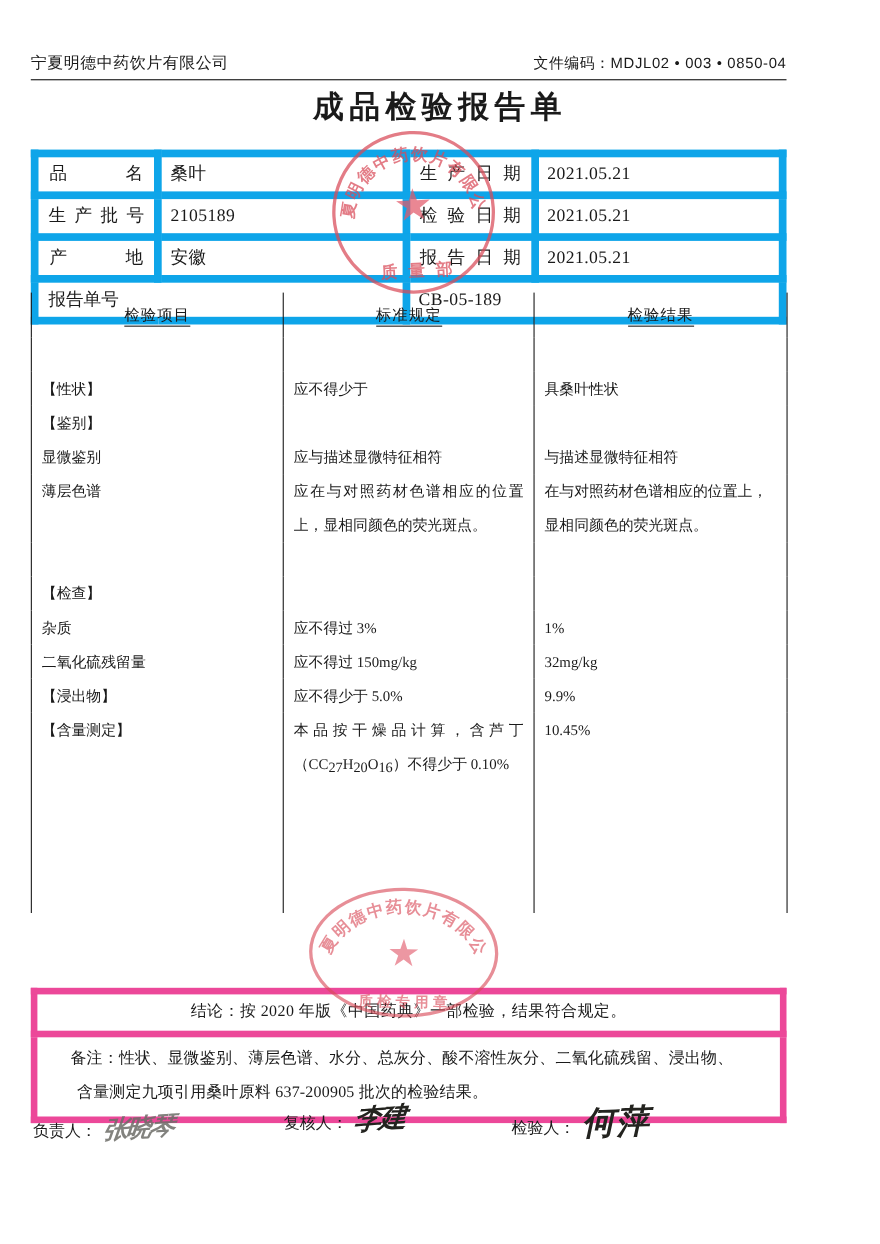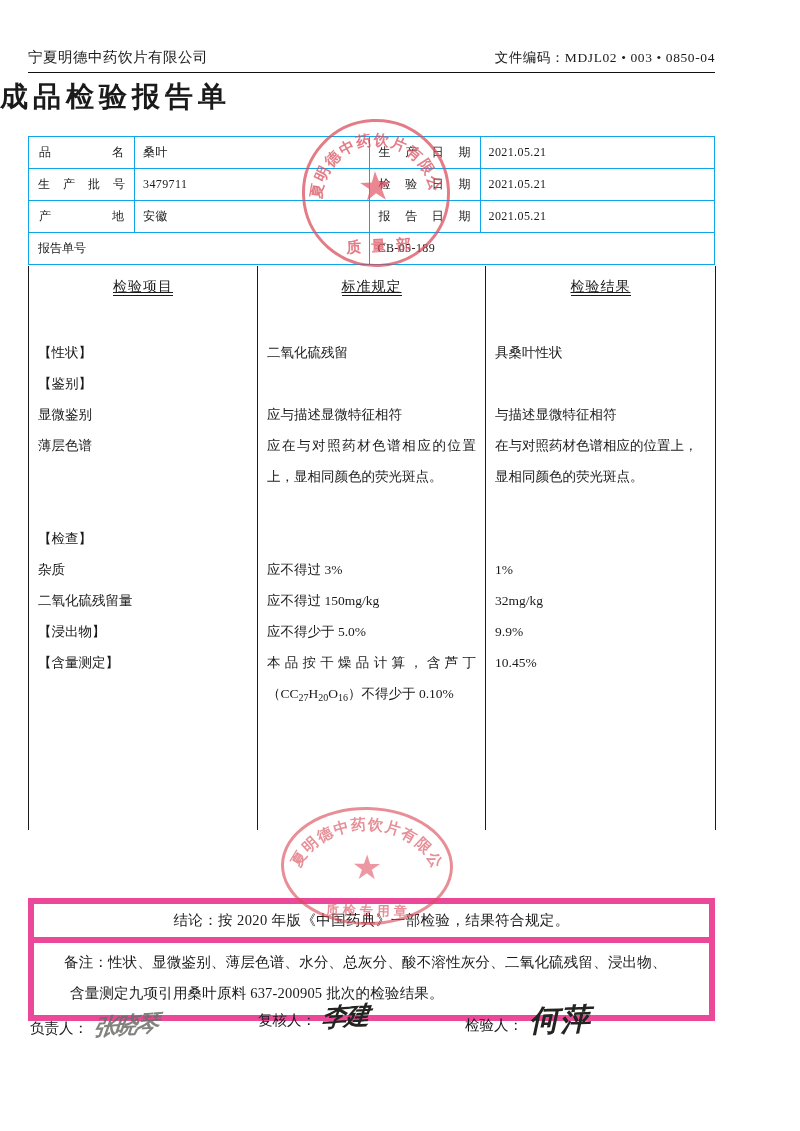--- a/index.html
+++ b/index.html
@@ -33,50 +33,50 @@
     letter-spacing: 0.5px;
     padding-bottom: 5px;
     border-bottom: 1.4px solid #111;
   }
   .hdr .company { white-space: nowrap; }
   .hdr .filecode {
     white-space: nowrap;
     font-size: 13.5px;
   }
   .hdr .filecode .code {
-    font-family: Liberation Serif, serif;
+    font-family: Liberation Sans, sans-serif;
     letter-spacing: 0.6px;
   }
 
   .doc-title {
     position: absolute;
     left: 0;
     top: 78px;
     width: 800px;
-    text-align: left;
+    text-align: center;
     font-size: 28px;
     font-weight: bold;
     letter-spacing: 5px;
   }
 
   
   table {
     border-collapse: collapse;
     table-layout: fixed;
   }
   .info-table {
     position: absolute;
     left: 28px;
     top: 136px;
     width: 687px;
   }
   .info-table td {
-    border: 1px solid #0ea5e9;
+    border: 7px solid #0ea5e9;
     height: 31px;
-    font-size: 12px;
+    font-size: 16px;
     padding: 0 8px;
     vertical-align: middle;
   }
   .lbl {
     width: 85px;
     text-align: justify;
     text-align-last: justify;
     padding: 0 10px !important;
   }
   .lbl-2 {
@@ -101,39 +101,38 @@
     vertical-align: top;
     padding: 0 9px;
     line-height: 31px;
     height: 31px;
   }
   .main-table tr.head td {
     text-align: center;
     height: 38px;
     line-height: 38px;
     padding-top: 2px;
-    text-decoration: underline;
   }
   .main-table tr.head td span.u {
     border-bottom: 1px solid #1b1b1b;
     padding-bottom: 1px;
     font-size: 14px;
     letter-spacing: 1px;
   }
   .col-item { width: 229px; }
   .col-std  { width: 228px; }
   .col-res  { width: 230px; }
   .two-line { line-height: 30px; height: 60px; }
   .just {
     text-align: justify;
     text-align-last: justify;
     display: block;
   }
   sub {
-    font-size: 10px;
+    font-size: 13px;
     vertical-align: baseline;
     position: relative;
     top: 3px;
   }
 
   
   .concl-table {
     position: absolute;
     left: 28px;
     top: 898px;
@@ -272,21 +271,21 @@
   <table class="info-table">
     <tbody>
         <tr>
       <td class="lbl">品名</td>
       <td class="val">桑叶</td>
       <td class="lbl-2">生产日期</td>
       <td class="val">2021.05.21</td>
     </tr>
     <tr>
       <td class="lbl-2">生产批号</td>
-      <td class="val">3479711</td>
+      <td class="val">2105189</td>
       <td class="lbl-2">检验日期</td>
       <td class="val">2021.05.21</td>
     </tr>
     <tr>
       <td class="lbl">产地</td>
       <td class="val">安徽</td>
       <td class="lbl-2">报告日期</td>
       <td class="val">2021.05.21</td>
     </tr>
     <tr>
@@ -309,21 +308,21 @@
       <td><span class="u">检验结果</span></td>
     </tr>
     <tr>
       <td>&nbsp;</td>
       <td>&nbsp;</td>
       <td>&nbsp;</td>
     </tr>
 
     <tr>
       <td>【性状】</td>
-      <td>二氧化硫残留</td>
+      <td>应不得少于</td>
       <td>具桑叶性状</td>
     </tr>
     <tr>
       <td>【鉴别】</td>
       <td>&nbsp;</td>
       <td>&nbsp;</td>
     </tr>
     <tr>
       <td>显微鉴别</td>
       <td>应与描述显微特征相符</td>

